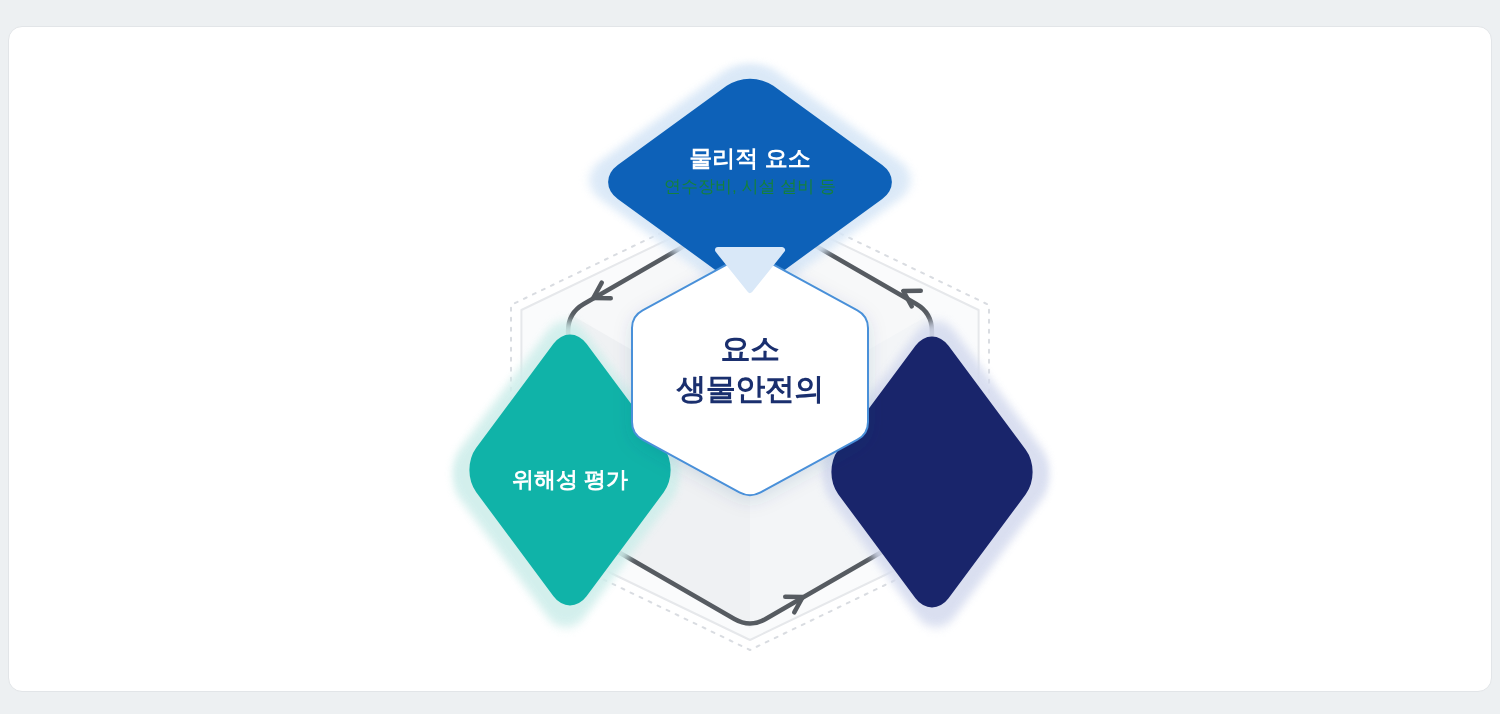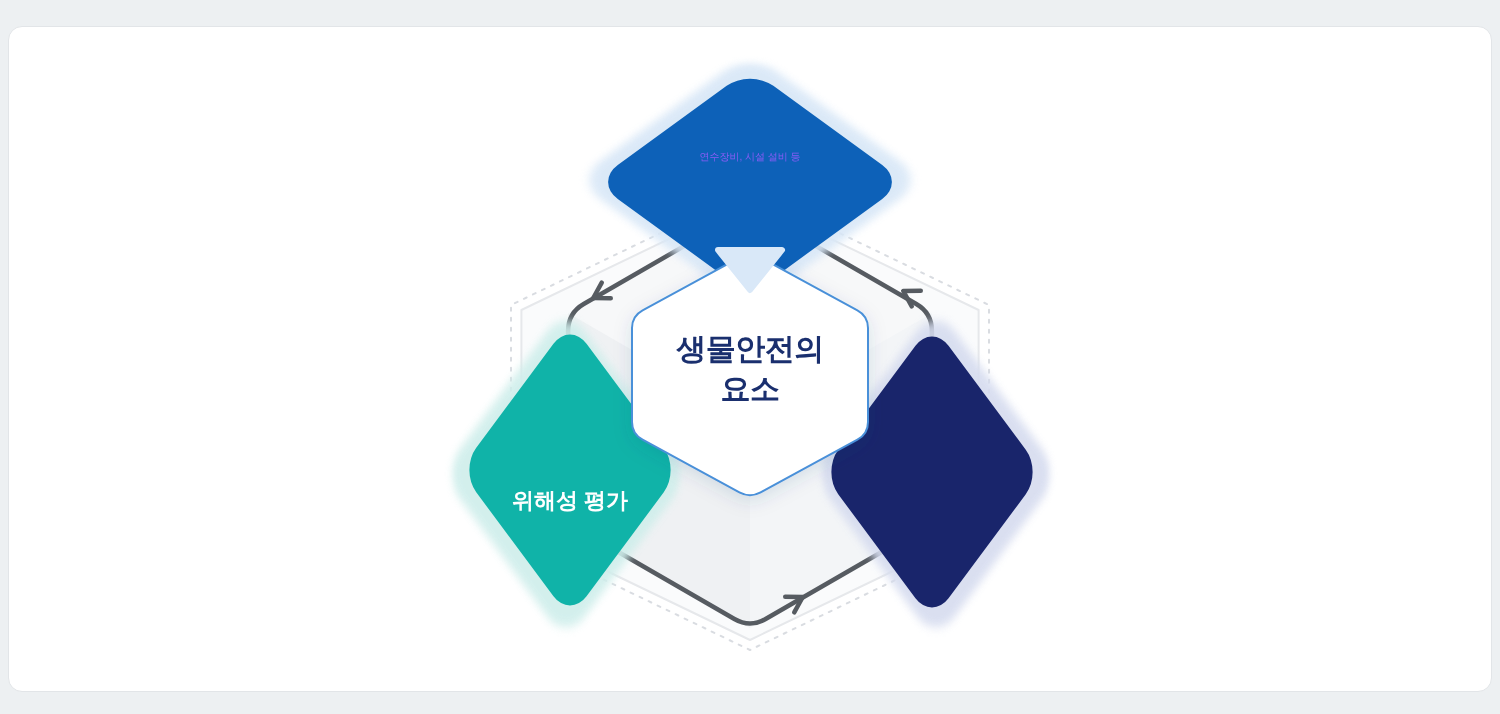--- a/index.html
+++ b/index.html
@@ -9,24 +9,24 @@
     font-family:"Liberation Sans","DejaVu Sans",sans-serif;
   }
   .card{
     position:absolute;left:8px;right:8px;top:26px;bottom:22px;
     background:#ffffff;border:1px solid #e2e5e8;border-radius:14px;
   }
   .diagram-svg{position:absolute;left:0;top:0;width:1500px;height:714px;}
   .overlay{position:absolute;text-align:center;pointer-events:none;}
   .node-title{font-size:23px;font-weight:700;color:#ffffff;line-height:30px;}
   .node-title.teal{font-size:22px;font-weight:600;}
-  .node-sub{font-size:10px;font-weight:400;color:#8b5cf6;line-height:22px;margin-top:3px;}
+  .node-sub{font-size:17px;font-weight:400;color:#15803d;line-height:22px;margin-top:3px;}
   .center-title{font-size:30px;font-weight:700;color:#1a2f6e;line-height:40px;letter-spacing:-0.5px;}
   .ov-top{left:600px;top:143px;width:300px;}
-  .ov-left{left:460px;top:486px;width:220px;}
+  .ov-left{left:460px;top:465px;width:220px;}
   .ov-right{left:810px;top:450px;width:244px;}
   .ov-center{left:630px;top:329px;width:240px;}
 </style>
 </head>
 <body>
 
 <div class="card"></div>
 
 <svg class="diagram-svg" viewBox="0 0 1500 714">
   <defs>
@@ -62,26 +62,27 @@
   <rect x="-100" y="-100" width="200" height="200" rx="30" transform="translate(750,182) scale(1.1,0.8) rotate(45)" fill="#0d61b8"></rect>
   <rect x="-100" y="-100" width="200" height="200" rx="30" transform="translate(570,470) scale(0.78,1.05) rotate(45)" fill="#10b3a8"></rect>
   <rect x="-100" y="-100" width="200" height="200" rx="30" transform="translate(932,472) scale(0.78,1.05) rotate(45)" fill="#19256b"></rect>
 
   <path filter="url(#hexshadow)" fill="#ffffff" stroke="#4a90d9" stroke-width="2" stroke-linejoin="round" d="M 760.6 257.7 L 857.4 310.3 Q 868 316 868 328 L 868 422 Q 868 434 857.4 439.7 L 760.6 492.3 Q 750 498 739.4 492.3 L 642.6 439.7 Q 632 434 632 422 L 632 328 Q 632 316 642.6 310.3 L 739.4 257.7 Q 750 252 760.6 257.7 Z"></path>
 
   <path d="M 718 250 L 750 290 L 782 250 Z" fill="#d9e8f8" stroke="#d9e8f8" stroke-width="6" stroke-linejoin="round"></path>
 </svg>
 
 <div class="overlay ov-top">
+  <div class="node-title">물리적 요소</div>
   <div class="node-sub">연수장비, 시설 설비 등</div>
 </div>
 
 <div class="overlay ov-left">
   <div class="node-title teal">위해성 평가</div>
 </div>
 
 <div class="overlay ov-right">
 </div>
 
 <div class="overlay ov-center">
+  <div class="center-title">요소</div>
   <div class="center-title">생물안전의</div>
-  <div class="center-title">요소</div>
 </div>
 
 </body></html>

